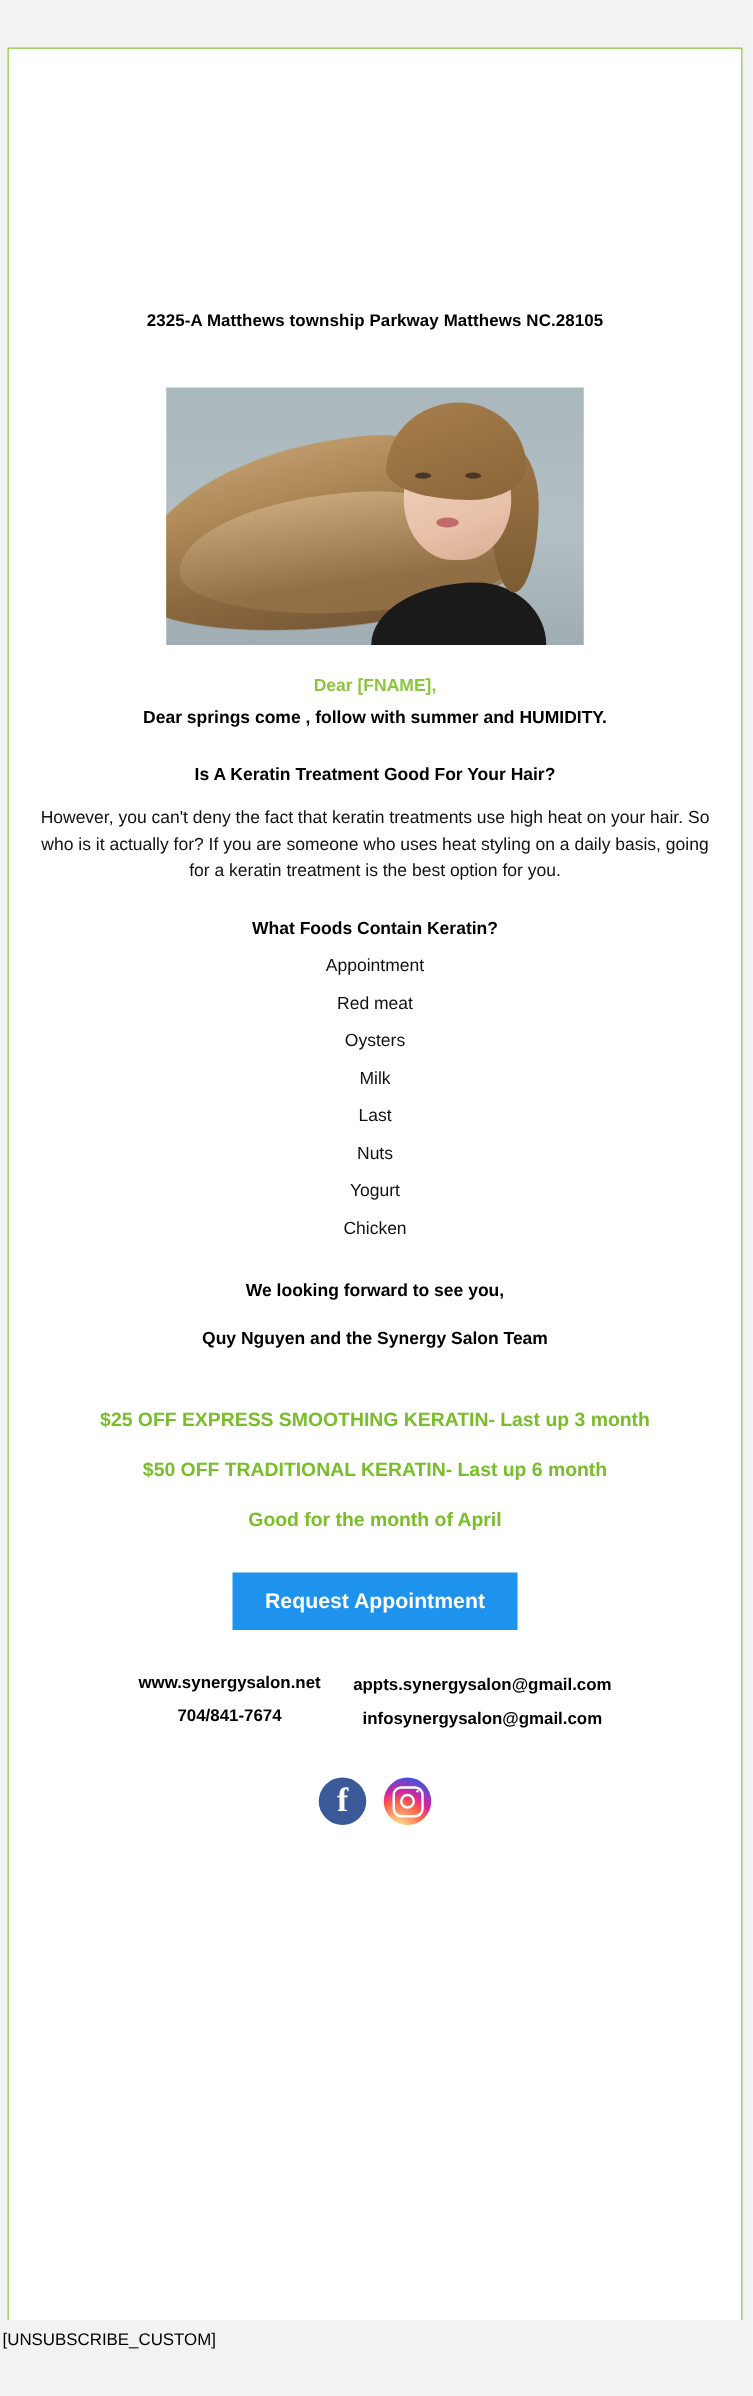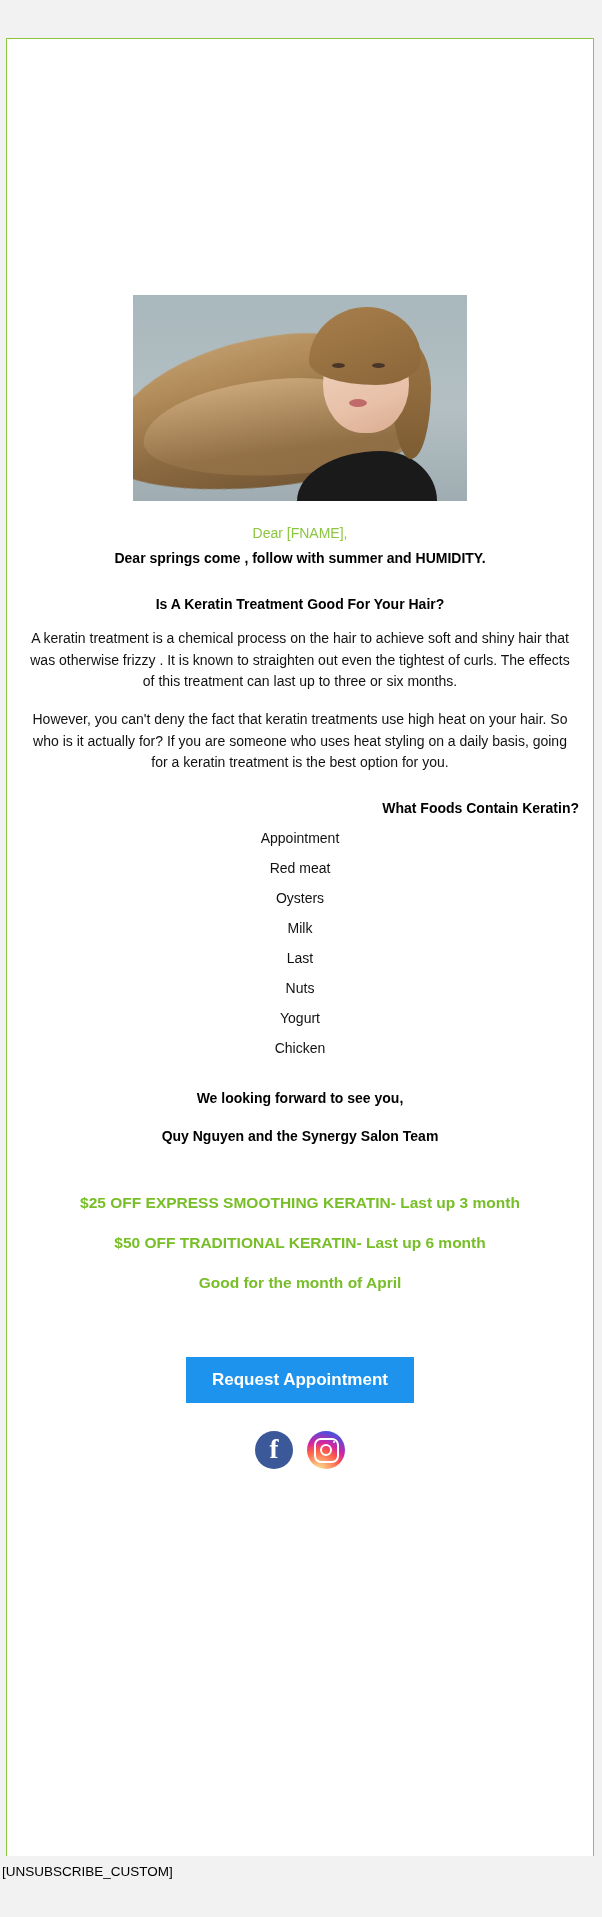--- a/index.html
+++ b/index.html
@@ -122,21 +122,21 @@
     right: 100px;
     top: 104px;
     width: 18px; height: 8px;
     background: #c06a6a;
     border-radius: 50%;
   }
   .greeting {
     margin-top: 24px;
     text-align: center;
     font-size: 14px;
-    font-weight: normal;
+    font-weight: bold;
     color: #8cc63f;
   }
   .subgreeting {
     margin-top: 9px;
     text-align: center;
     font-size: 14px;
     font-weight: bold;
     color: #000;
   }
   .h-question {
@@ -148,21 +148,21 @@
   }
   .para {
     margin: 16px 8px 0 8px;
     text-align: center;
     font-size: 14px;
     line-height: 1.55;
     color: #111;
   }
   .foods-title {
     margin-top: 26px;
-    text-align: right;
+    text-align: center;
     font-size: 14px;
     font-weight: bold;
     color: #000;
   }
   .food-item {
     margin-top: 14px;
     text-align: center;
     font-size: 14px;
     color: #111;
   }
@@ -182,21 +182,21 @@
   }
   .offer {
     margin-top: 22px;
     text-align: center;
     font-size: 15.5px;
     font-weight: bold;
     color: #78be28;
   }
   .offer.first { margin-top: 50px; }
   .cta-wrap {
-    margin-top: 65px;
+    margin-top: 32px;
     display: flex;
     justify-content: center;
   }
   .cta {
     background: #1d93ed;
     color: #ffffff;
     font-size: 17px;
     font-weight: bold;
     padding: 13px 26px;
     border: none;
@@ -288,41 +288,41 @@
 </head>
 <body>
 
 <div id="page">
 
   <div class="email-frame">
     <div class="inner">
 
       <div class="spacer-top"></div>
 
+      <div class="address">2325-A Matthews township Parkway Matthews NC.28105</div>
 
       <div class="hero-wrap">
         <div class="hero">
           <div class="hair-sweep"></div>
           <div class="hair-sweep2"></div>
           <div class="shoulder"></div>
           <div class="hair-side"></div>
           <div class="head"></div>
           <div class="hair-top"></div>
           <div class="eye-l"></div>
           <div class="eye-r"></div>
           <div class="lips"></div>
         </div>
       </div>
 
       <div class="greeting">Dear [FNAME],</div>
       <div class="subgreeting">Dear springs come , follow with summer and HUMIDITY.</div>
 
       <div class="h-question">Is A Keratin Treatment Good For Your Hair?</div>
 
-      <div class="para">A keratin treatment is a chemical process on the hair to achieve soft and shiny hair that was otherwise frizzy . It is known to straighten out even the tightest of curls. The effects of this treatment can last up to three or six months.</div>
       <div class="para">However, you can't deny the fact that keratin treatments use high heat on your hair. So who is it actually for? If you are someone who uses heat styling on a daily basis, going for a keratin treatment is the best option for you.</div>
 
       <div class="foods-title">What Foods Contain Keratin?</div>
 
       <div class="food-item">Appointment</div>
       <div class="food-item">Red meat</div>
       <div class="food-item">Oysters</div>
       <div class="food-item">Milk</div>
       <div class="food-item">Last</div>
       <div class="food-item">Nuts</div>
@@ -333,20 +333,30 @@
       <div class="closing2">Quy Nguyen and the Synergy Salon Team</div>
 
       <div class="offer first">$25 OFF EXPRESS SMOOTHING KERATIN- Last up 3 month</div>
       <div class="offer">$50 OFF TRADITIONAL KERATIN- Last up 6 month</div>
       <div class="offer">Good for the month of April</div>
 
       <div class="cta-wrap">
         <button class="cta">Request Appointment</button>
       </div>
 
+      <div class="contact">
+        <div class="contact-col">
+          <div class="contact-line">www.synergysalon.net</div>
+          <div class="contact-line">704/841-7674</div>
+        </div>
+        <div class="contact-col right">
+          <div class="contact-line">appts.synergysalon@gmail.com</div>
+          <div class="contact-line">infosynergysalon@gmail.com</div>
+        </div>
+      </div>
 
       <div class="socials">
         <div class="social fb">
           <span class="glyph">f</span>
         </div>
         <div class="social ig">
           <span class="ig-frame"></span>
         </div>
       </div>
 

